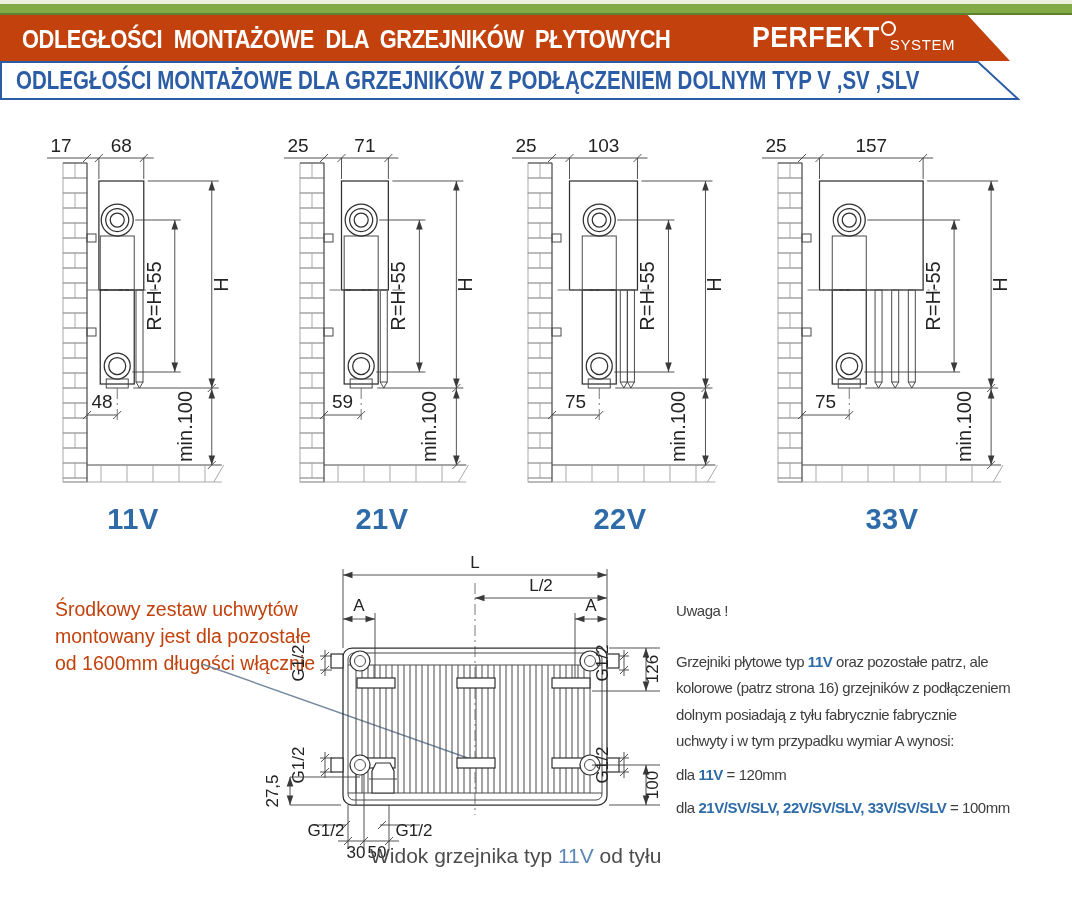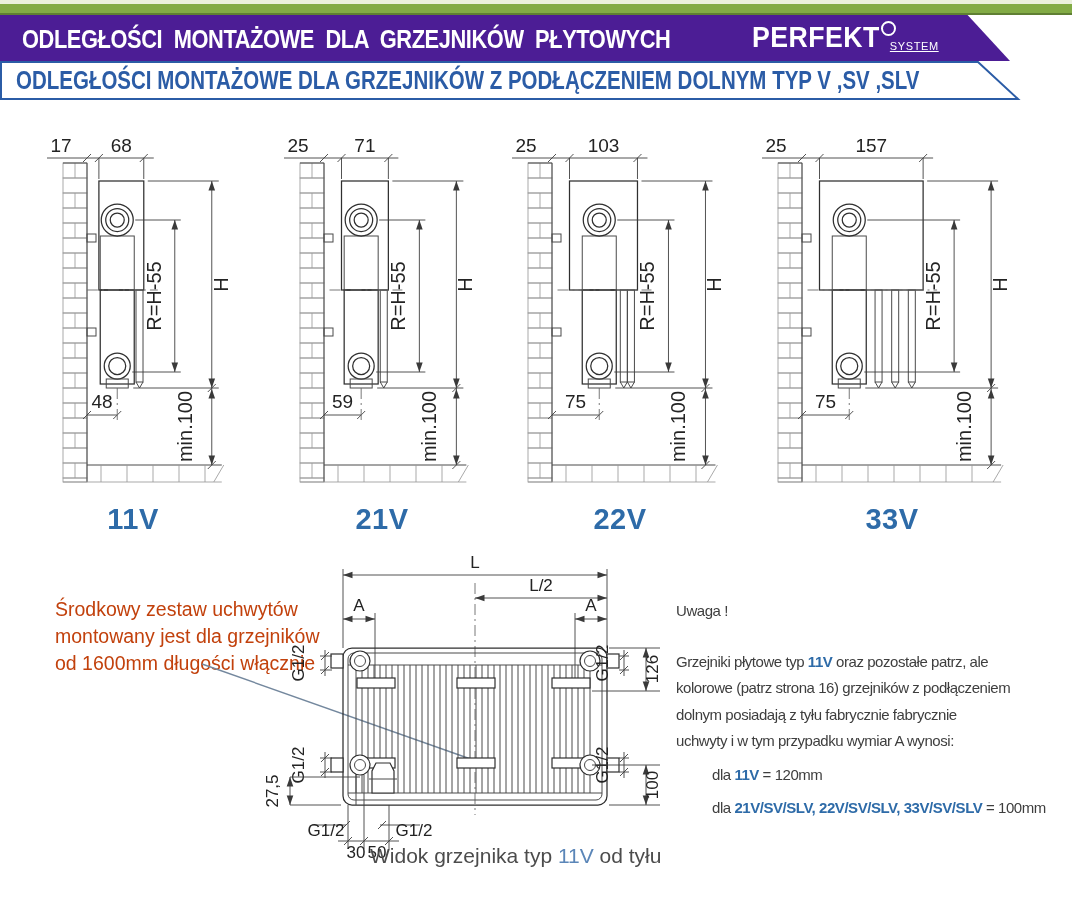--- a/index.html
+++ b/index.html
@@ -3,29 +3,29 @@
 <meta charset="utf-8">
 <style>
   html,body{margin:0;padding:0;background:#fff;}
   #page{position:relative;width:1072px;height:898px;background:#fff;overflow:hidden;
         font-family:"Liberation Sans","DejaVu Sans",sans-serif;}
   
   .green-bar{position:absolute;left:0;top:0;width:1072px;height:15px;}
   .green-bar .g1{height:4px;background:#eaf0dc;}
   .green-bar .g2{height:9px;background:#82ab45;}
   .green-bar .g3{height:2px;background:#5f7f33;}
-  .banner1{position:absolute;left:0;top:15px;width:1010px;height:46px;background:#4c1d95;
+  .banner1{position:absolute;left:0;top:15px;width:1010px;height:46px;background:#c2410c;
            clip-path:polygon(0 0,95.8% 0,100% 100%,0 100%);}
   .banner1 .title{position:absolute;left:22px;top:9px;color:#fff;font-size:26px;font-weight:bold;
                   white-space:nowrap;word-spacing:7px;transform:scaleX(.84);transform-origin:left top;letter-spacing:-.5px;}
   .logo{position:absolute;left:752px;top:6px;color:#fff;white-space:nowrap;}
   .logo .word{font-size:29px;font-weight:bold;letter-spacing:.5px;transform:scaleX(.92);display:inline-block;transform-origin:left top;}
   .logo .ring{display:inline-block;width:11px;height:11px;border:2.5px solid #fff;border-radius:50%;
               position:relative;top:-11px;left:-10px;}
-  .logo .sub{font-size:11px;letter-spacing:.6px;position:relative;top:3px;left:-16px;text-decoration:underline;}
+  .logo .sub{font-size:15px;letter-spacing:.6px;position:relative;top:3px;left:-16px;}
   #banner2{position:absolute;left:0;top:61px;}
   #banner2 text{font-family:"Liberation Sans","DejaVu Sans",sans-serif;font-size:25px;font-weight:bold;fill:#2b5ca6;}
   
   svg.diag{position:absolute;overflow:visible;}
   .ln{fill:none;stroke:#4a4a4a;stroke-width:1;}
   .ln2{fill:none;stroke:#2f2f2f;stroke-width:1.25;}
   .lnf{fill:#ffffff;stroke:#2f2f2f;stroke-width:1.2;}
   .bk{fill:none;stroke:#9a9a9a;stroke-width:.85;}
   .dl{fill:none;stroke:#3f3f3f;stroke-width:.9;}
   .cl{fill:none;stroke:#6a6a6a;stroke-width:.9;stroke-dasharray:11 4 2 4;}
@@ -35,21 +35,21 @@
   text.rdim{font-family:"Liberation Sans",sans-serif;font-size:17px;fill:#232323;text-anchor:middle;}
   text.rdimv{font-family:"Liberation Sans",sans-serif;font-size:17px;fill:#232323;text-anchor:middle;}
   
   .type-label{position:absolute;top:503px;width:140px;text-align:center;color:#2e6ba8;
               font-size:29px;font-weight:600;letter-spacing:.5px;}
   
   .note-left{position:absolute;left:55px;top:596px;font-size:19.5px;line-height:27px;color:#c2410c;white-space:nowrap;}
   .note-right{position:absolute;left:676px;top:598px;width:396px;font-size:15px;line-height:26.5px;
               color:#3e3e3e;letter-spacing:-.45px;white-space:nowrap;}
   .note-right .title{margin-bottom:24px;}
-  .note-right .dla{margin-top:7px;margin-left:36px;}
+  .note-right .dla{margin-top:7px;}
   .blu{color:#2e6ba8;font-weight:600;}
   .caption{position:absolute;left:370px;top:844px;font-size:21px;color:#4c4c4c;white-space:nowrap;}
   .caption .blu2{color:#5b86b8;font-weight:400;}
 </style>
 </head>
 <body>
 
 <div id="page">
 
   <div class="green-bar">
@@ -440,21 +440,21 @@
       <line x1="30" y1="25" x2="54" y2="25" class="ln"></line>
     </svg>
 
   <div class="type-label" style="left:63px">11V</div>
   <div class="type-label" style="left:312px">21V</div>
   <div class="type-label" style="left:550px">22V</div>
   <div class="type-label" style="left:822px">33V</div>
 
   <div class="note-left">
     <div>Środkowy zestaw uchwytów</div>
-    <div>montowany jest dla grzejników</div>
+    <div>montowany jest dla pozostałe</div>
     <div>od 1600mm długości włącznie</div>
   </div>
 
   <svg class="diag" style="left:196px;top:656px" width="292" height="115">
     <line x1="6" y1="8" x2="283" y2="106" stroke="#74889e" stroke-width="1.4"></line>
   </svg>
 
   <svg id="rear" class="diag" style="left:268px;top:553px" width="410" height="320">
       <line x1="75" y1="16" x2="75" y2="95" class="dl"></line>
       <line x1="339" y1="16" x2="339" y2="95" class="dl"></line>

